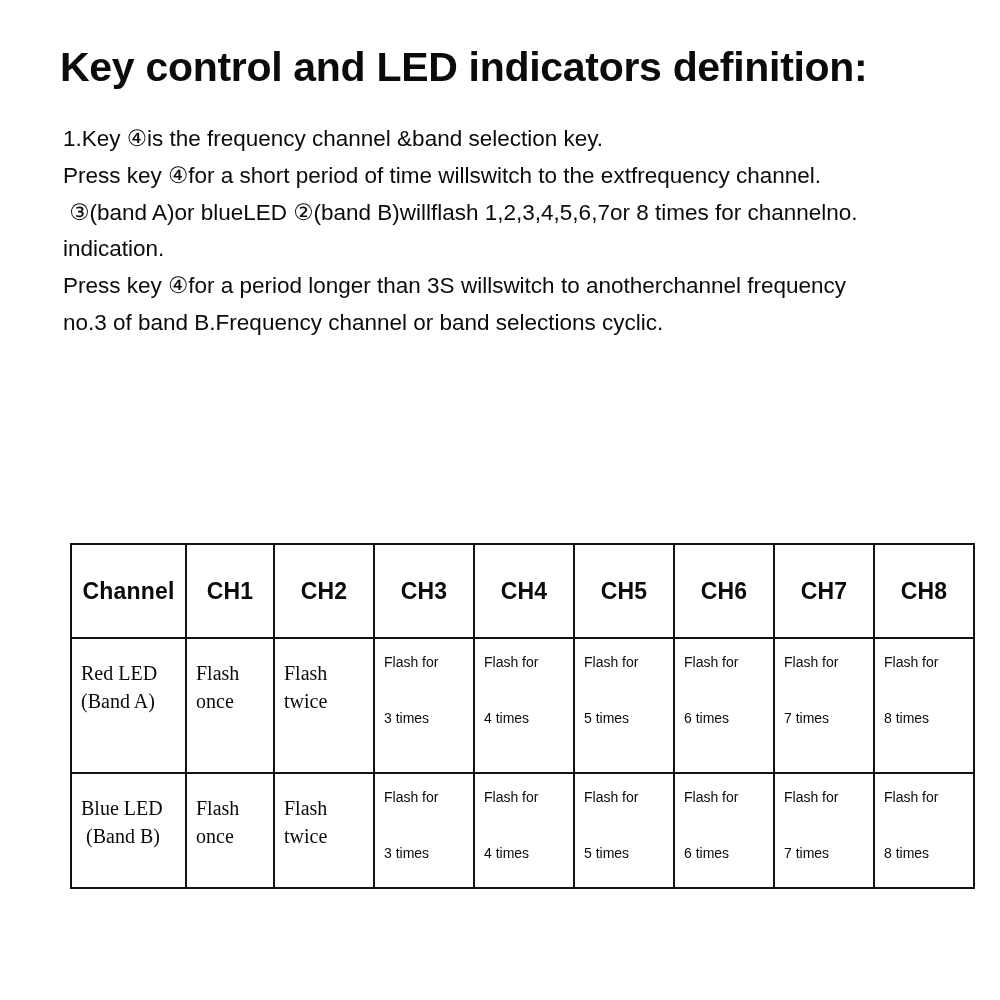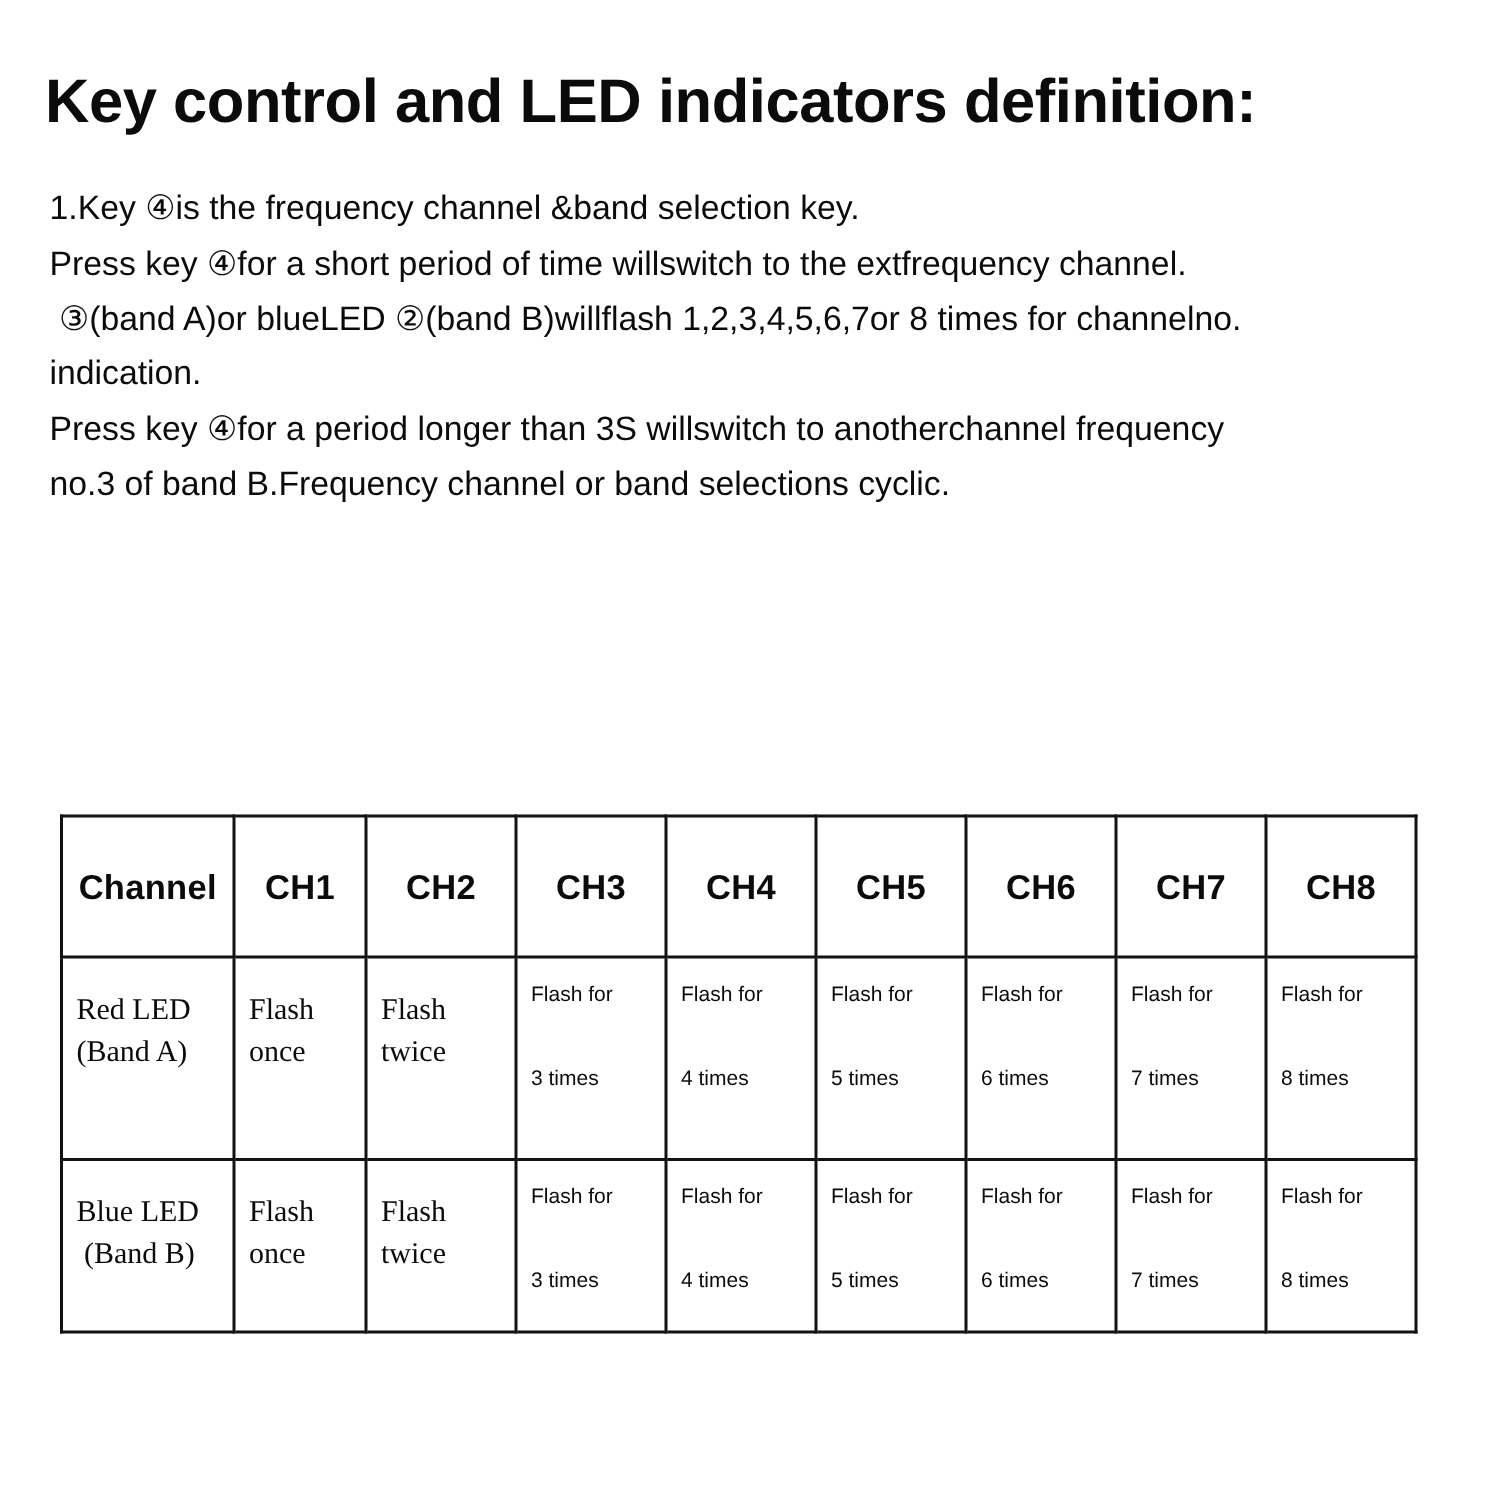--- a/index.html
+++ b/index.html
@@ -3,21 +3,21 @@
 <meta charset="utf-8">
 <style>
   html, body { margin: 0; padding: 0; }
   body {
     width: 1000px; height: 1000px;
     background: var(--bg, #ffffff);
     font-family: "Liberation Sans", "DejaVu Sans", sans-serif;
     color: var(--text, #0b0b0b);
     overflow: hidden;
   }
-  .page { position: relative; width: 852px; height: 1000px; }
+  .page { position: relative; width: 852px; height: 1000px; margin-left: 30px; }
 
   .title {
     position: absolute; left: 30px; top: 44px; margin: 0;
     font-size: 41px; font-weight: 700; letter-spacing: -0.3px;
     white-space: nowrap; color: var(--text, #0b0b0b);
   }
 
   .para {
     position: absolute; left: 33px; top: 121px; width: 950px;
     font-size: 22.5px; line-height: 36.8px;

